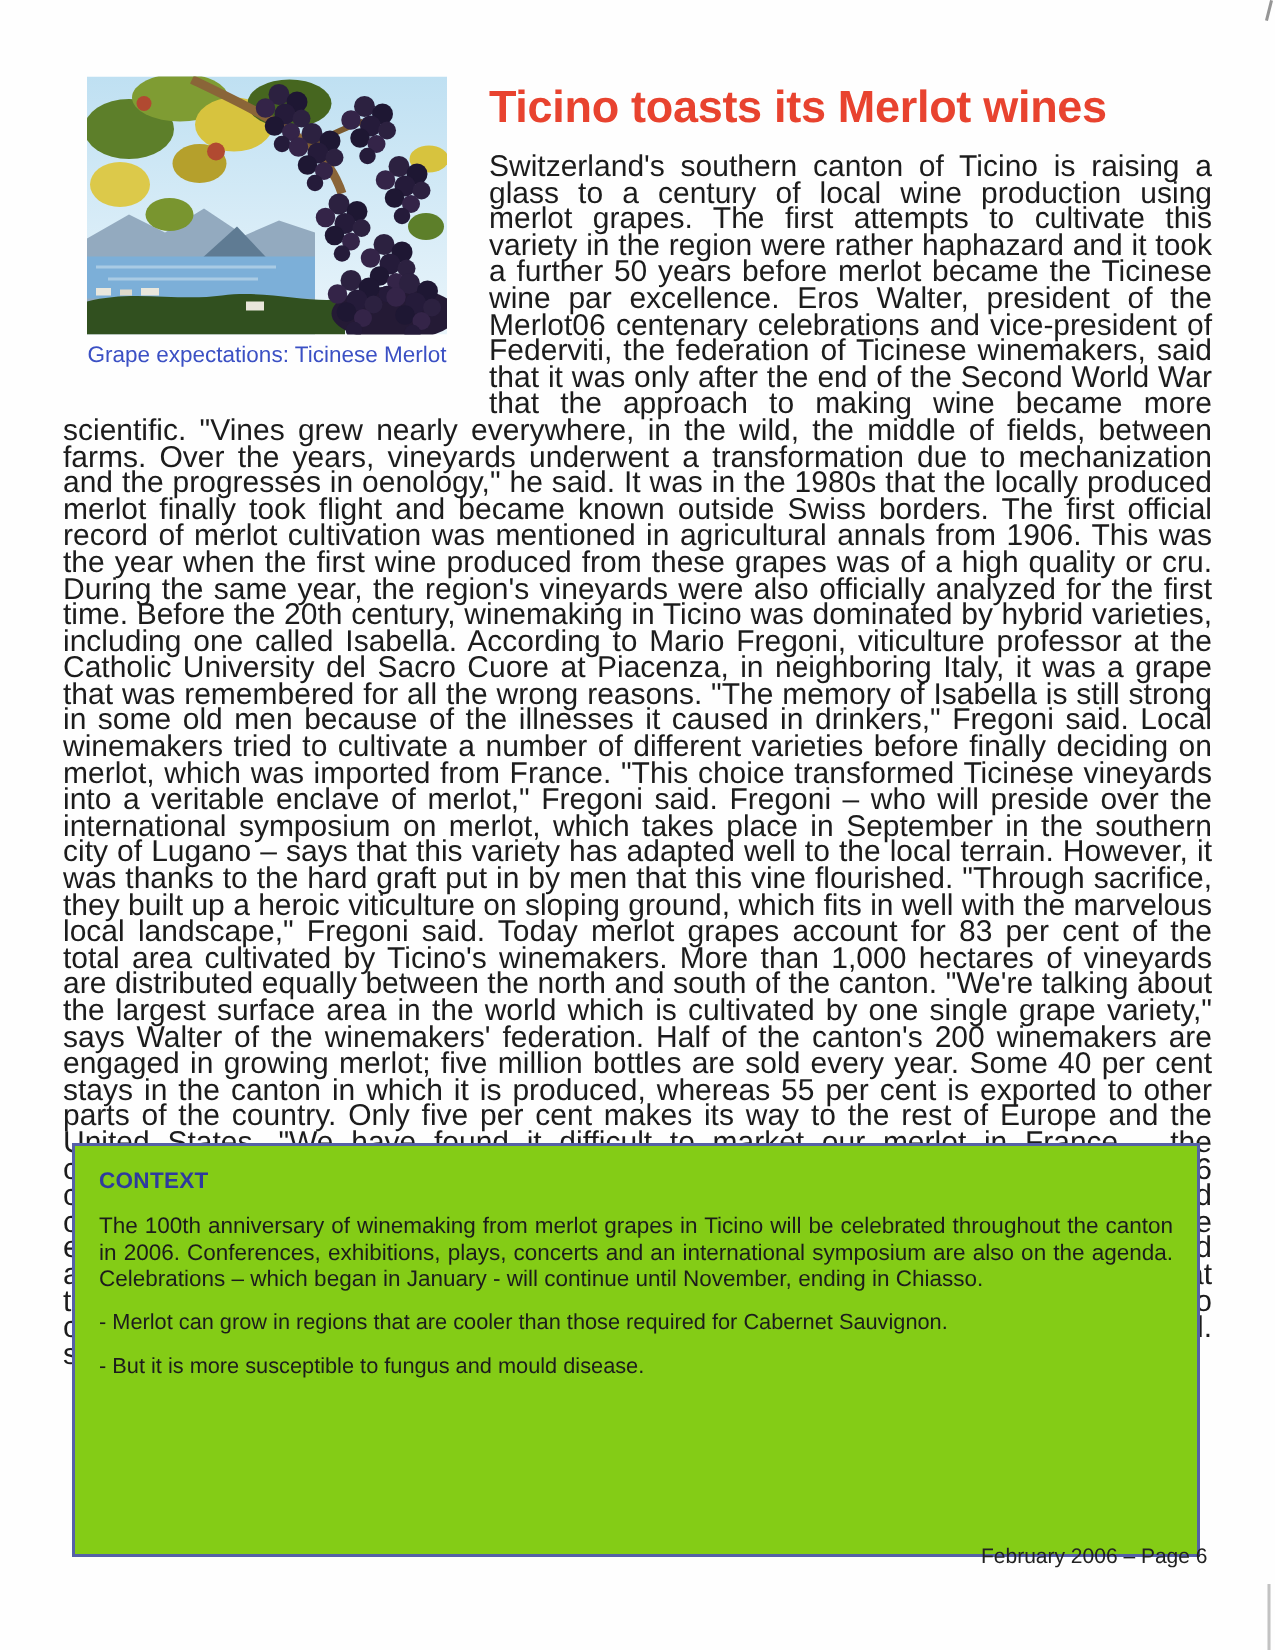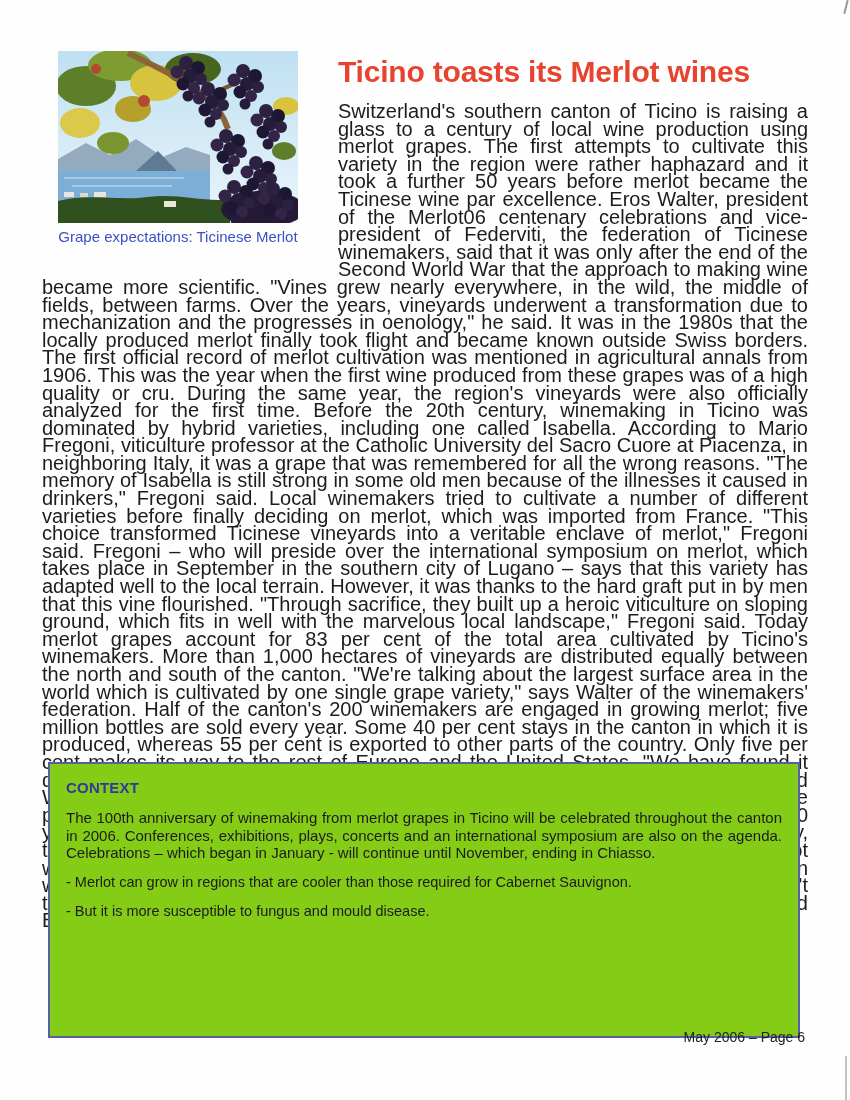--- a/index.html
+++ b/index.html
@@ -1,21 +1,21 @@
 <!DOCTYPE html>
 <html style="--headline-red: #e8432f; --caption-blue: #3b50c4; --heading-navy: #2e3a9e; --box-border: #5560a8;"><head>
 <meta charset="utf-8">
 <style>
   html,body { margin:0; padding:0; background:#ffffff; }
   .page {
     position:relative; width:850px; height:1100px; background:#fefefe;
     font-family:"Liberation Sans", sans-serif; color:#1c1c1c; overflow:hidden;
   }
   .article { position:absolute; left:42px; top:35px; width:766px; }
-  figure.photo { float:left; width:240px; margin:0 24px 6px 0; padding:16px; }
+  figure.photo { float:left; width:240px; margin:0 12px 6px 0; padding:16px; }
   figure.photo svg { display:block; width:240px; height:172px; }
   figcaption.caption {
     text-align:center; color:var(--caption-blue,#3b50c4);
     font-size:15px; padding-top:5px; line-height:18px;
   }
   h1.headline {
     margin:20px 0 15px 0; font-size:30px; line-height:33px;
     color:var(--headline-red,#e8432f); font-weight:bold; letter-spacing:-0.2px;
   }
   p.body-text { margin:0; font-size:20px; line-height:17.6px; text-align:justify; }
@@ -117,17 +117,17 @@
 
   <div class="context-box">
     <div class="box-heading">CONTEXT</div>
     <p class="box-text">The 100th anniversary of winemaking from merlot grapes in Ticino will be celebrated throughout the canton in 2006. Conferences, exhibitions, plays, concerts and an international symposium are also on the agenda. Celebrations – which began in January - will continue until November, ending in Chiasso.</p>
     <div class="facts">
       <p>- Merlot can grow in regions that are cooler than those required for Cabernet Sauvignon.</p>
       <p>- But it is more susceptible to fungus and mould disease.</p>
     </div>
   </div>
 
-  <div class="footer">May 2006 – Page 6</div>
+  <div class="footer">February 2006 – Page 6</div>
 
   <div class="artifact-corner"></div>
   <div class="artifact-edge"></div>
 </div>
 
 </body></html>

